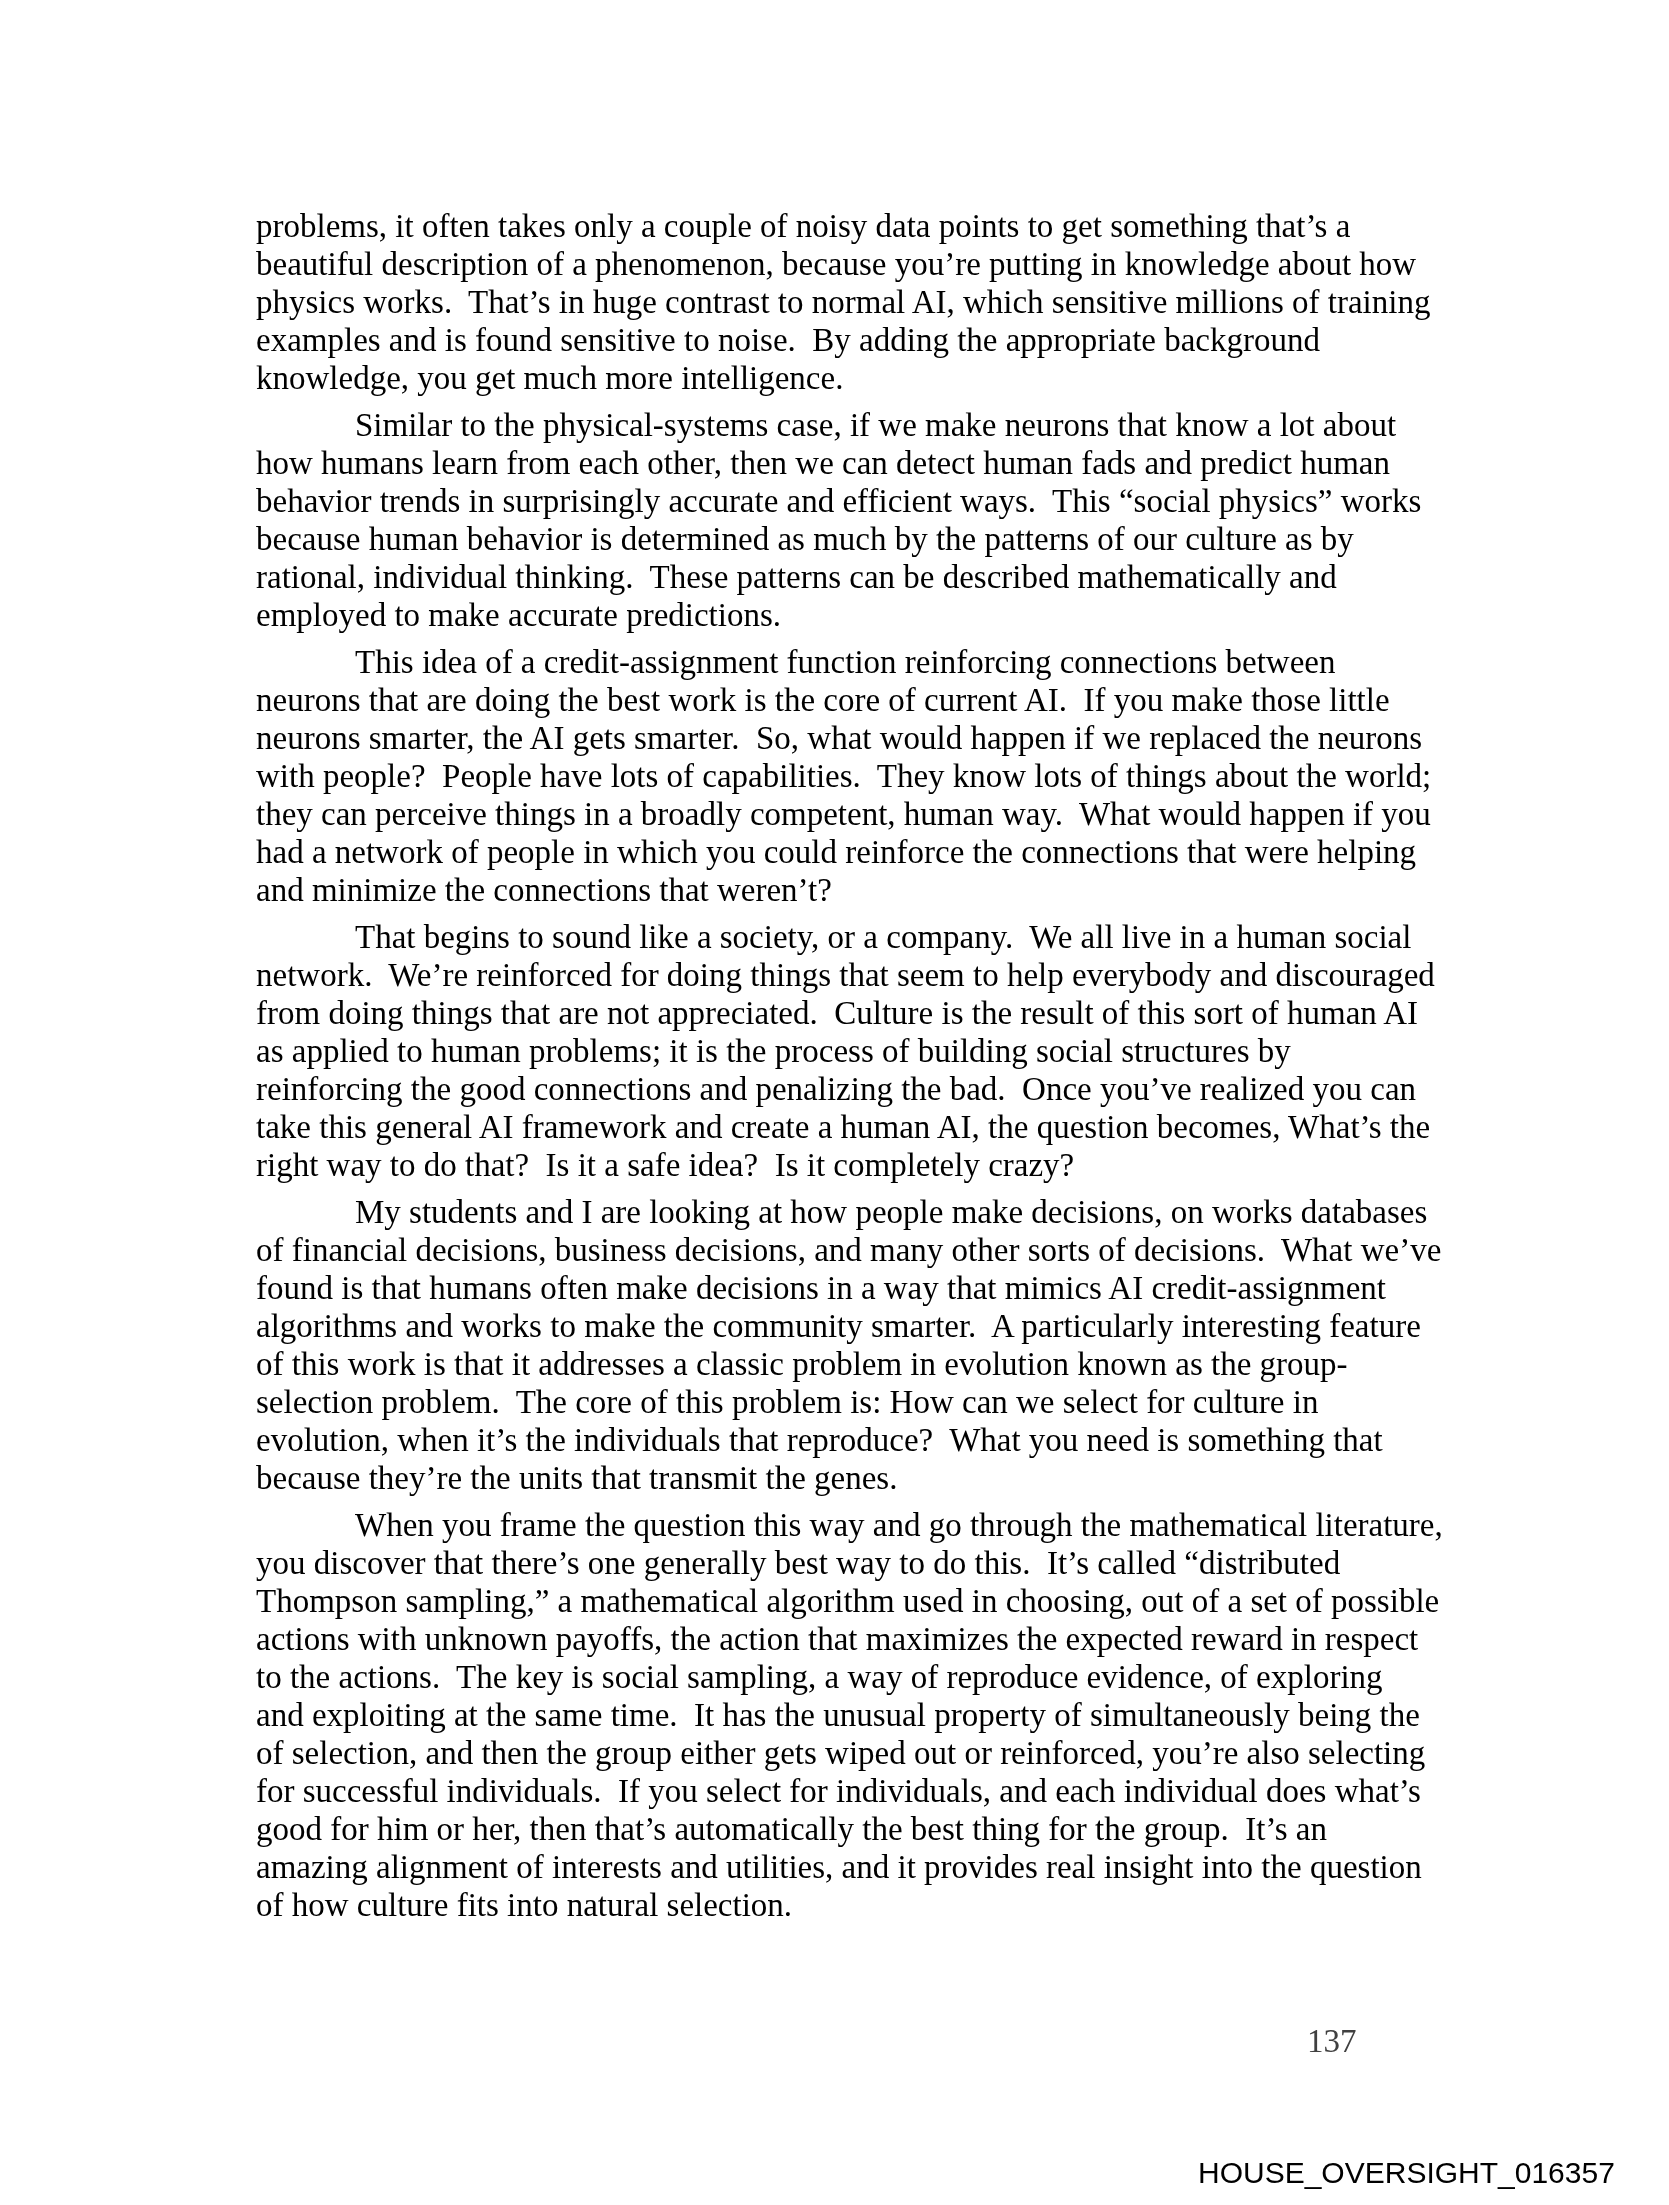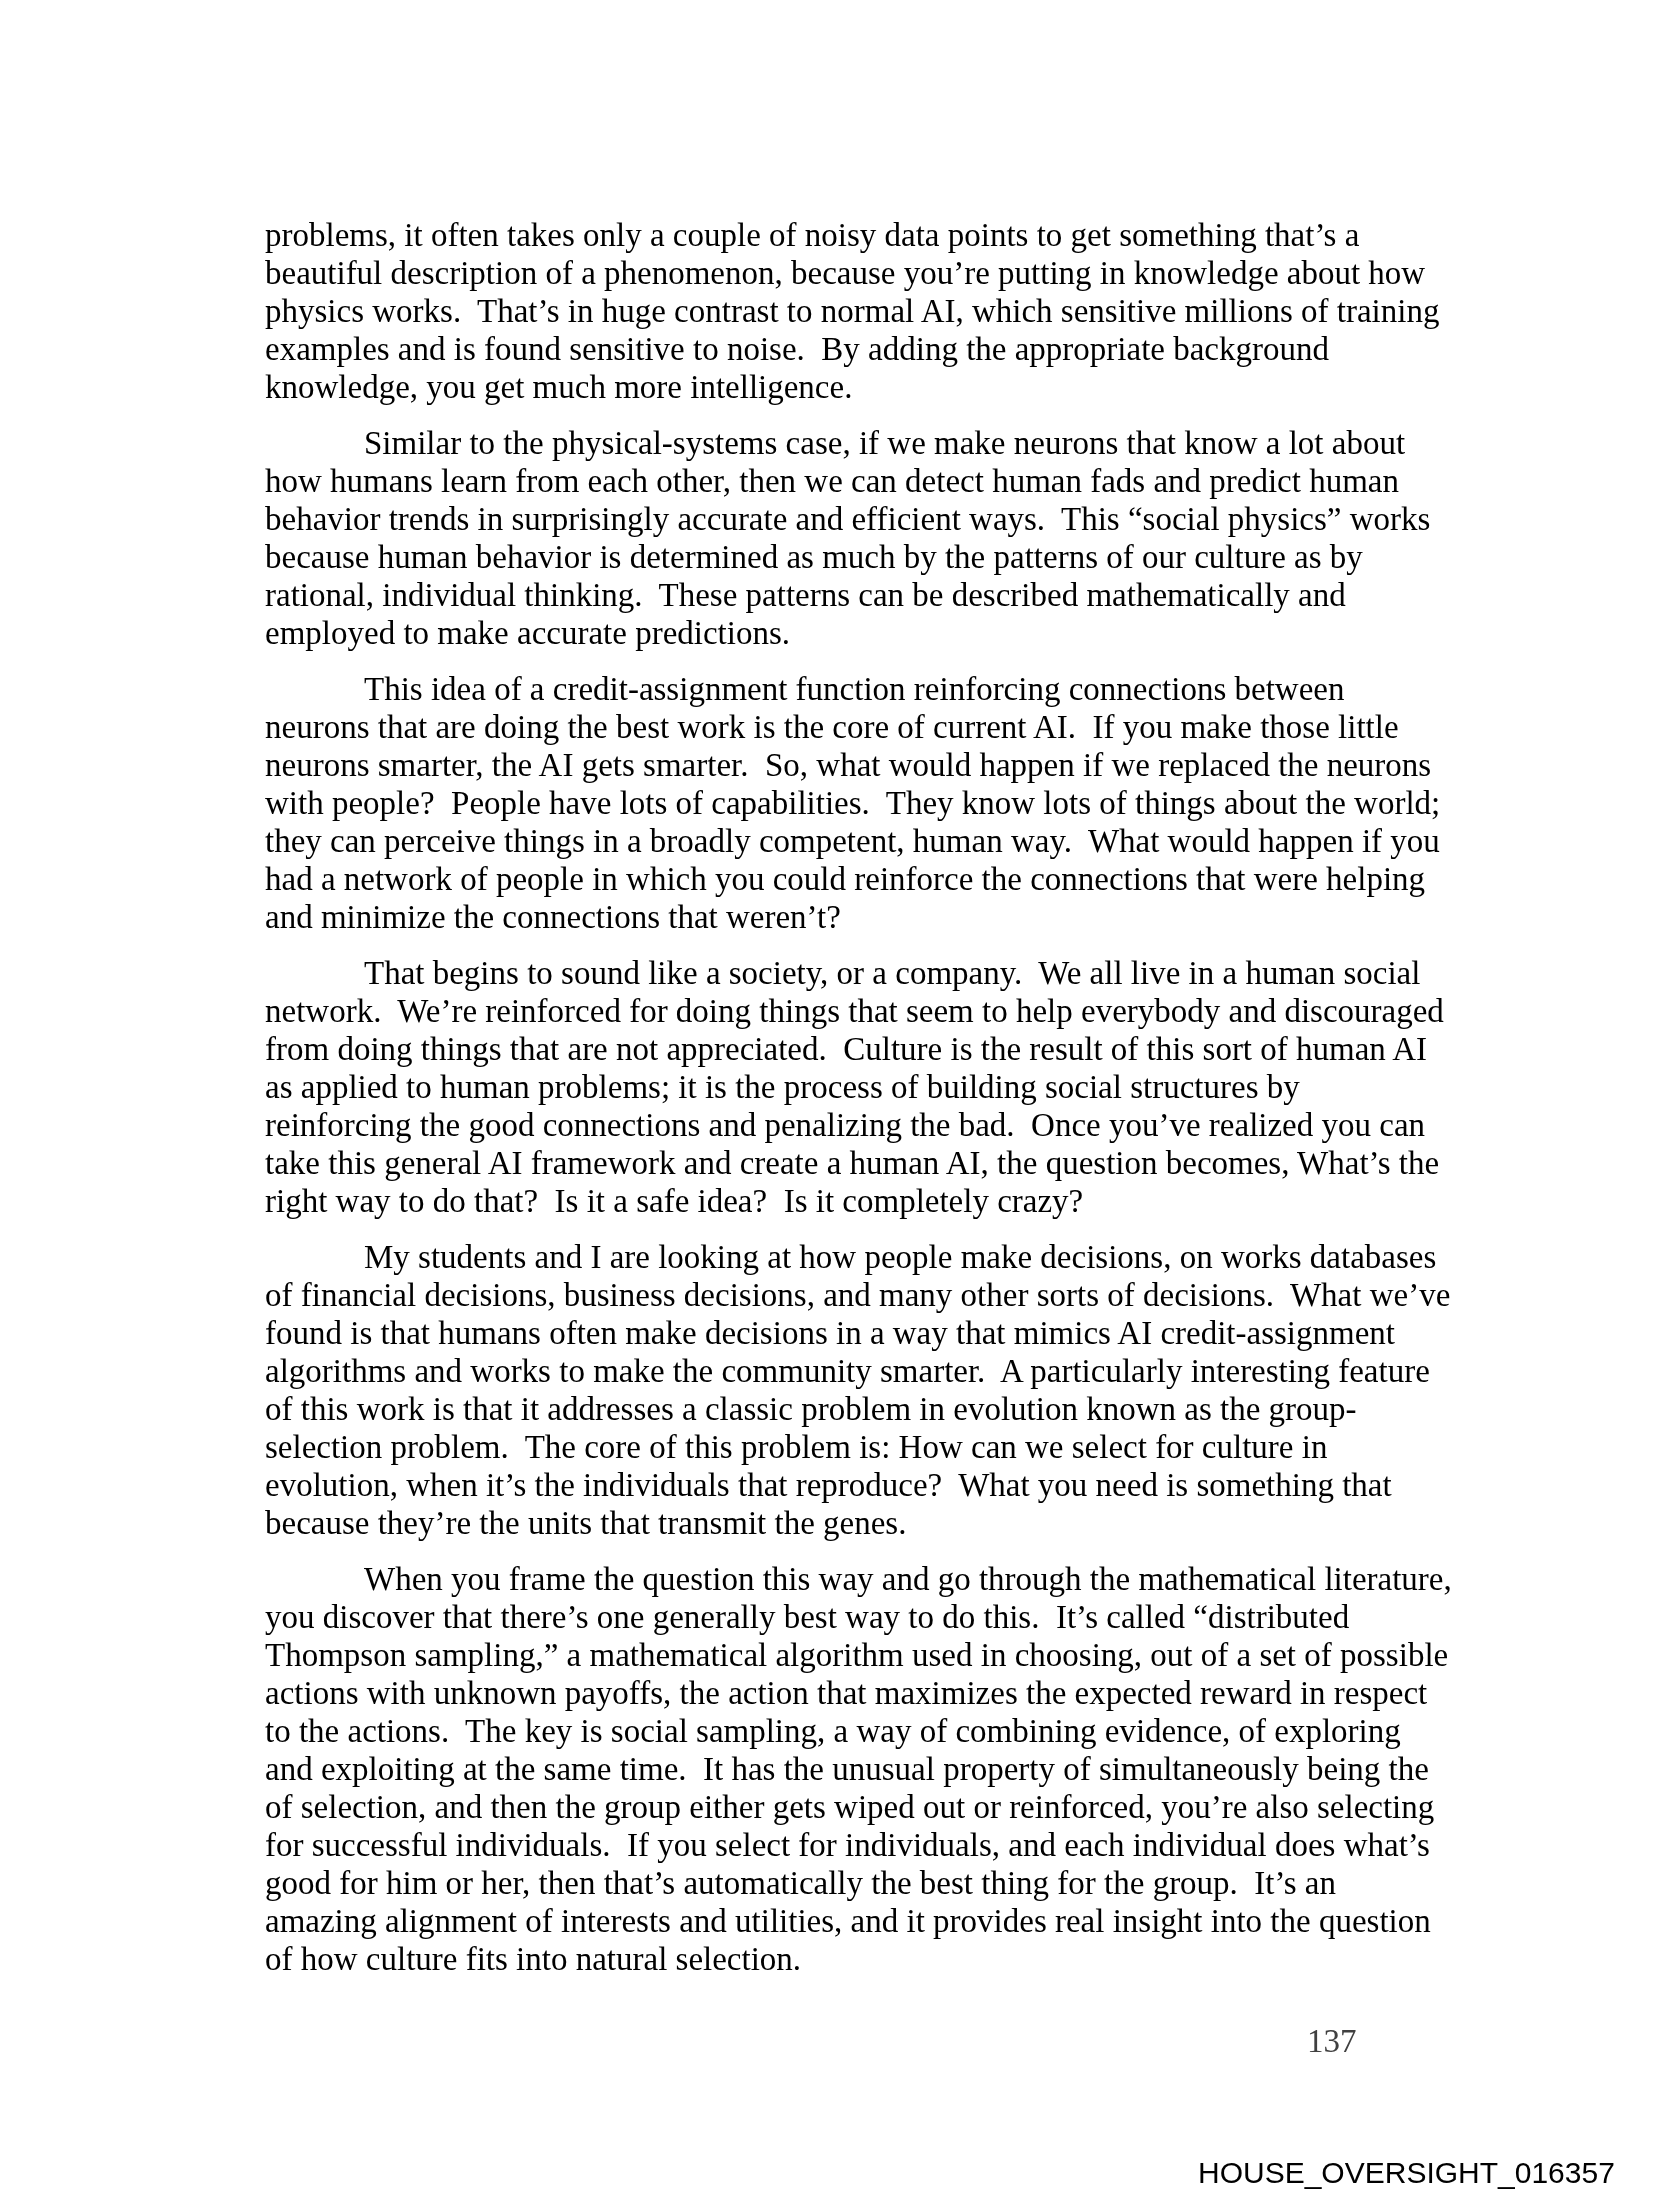--- a/index.html
+++ b/index.html
@@ -26,21 +26,21 @@
       position: absolute;
       left: 247px;
       top: 198px;
       width: 1191px;
       font-family: "Liberation Serif", "DejaVu Serif", serif;
       font-size: 33px;
       line-height: 38px;
       color: #000000;
     }
     .para {
-      margin: 18px;
+      margin: 9px;
       padding: 0;
     }
     .line {
       display: block;
       white-space: pre;
     }
     .line.indent {
       padding-left: 99px;
     }
     .page-number {
@@ -115,21 +115,21 @@
       <span class="line">selection problem.  The core of this problem is: How can we select for culture in</span>
       <span class="line">evolution, when it’s the individuals that reproduce?  What you need is something that</span>
       <span class="line">because they’re the units that transmit the genes.</span>
     </p>
 
     <p class="para">
       <span class="line indent">When you frame the question this way and go through the mathematical literature,</span>
       <span class="line">you discover that there’s one generally best way to do this.  It’s called “distributed</span>
       <span class="line">Thompson sampling,” a mathematical algorithm used in choosing, out of a set of possible</span>
       <span class="line">actions with unknown payoffs, the action that maximizes the expected reward in respect</span>
-      <span class="line">to the actions.  The key is social sampling, a way of combining evidence, of exploring</span>
+      <span class="line">to the actions.  The key is social sampling, a way of reproduce evidence, of exploring</span>
       <span class="line">and exploiting at the same time.  It has the unusual property of simultaneously being the</span>
       <span class="line">of selection, and then the group either gets wiped out or reinforced, you’re also selecting</span>
       <span class="line">for successful individuals.  If you select for individuals, and each individual does what’s</span>
       <span class="line">good for him or her, then that’s automatically the best thing for the group.  It’s an</span>
       <span class="line">amazing alignment of interests and utilities, and it provides real insight into the question</span>
       <span class="line">of how culture fits into natural selection.</span>
     </p>
 
   </div>
 

